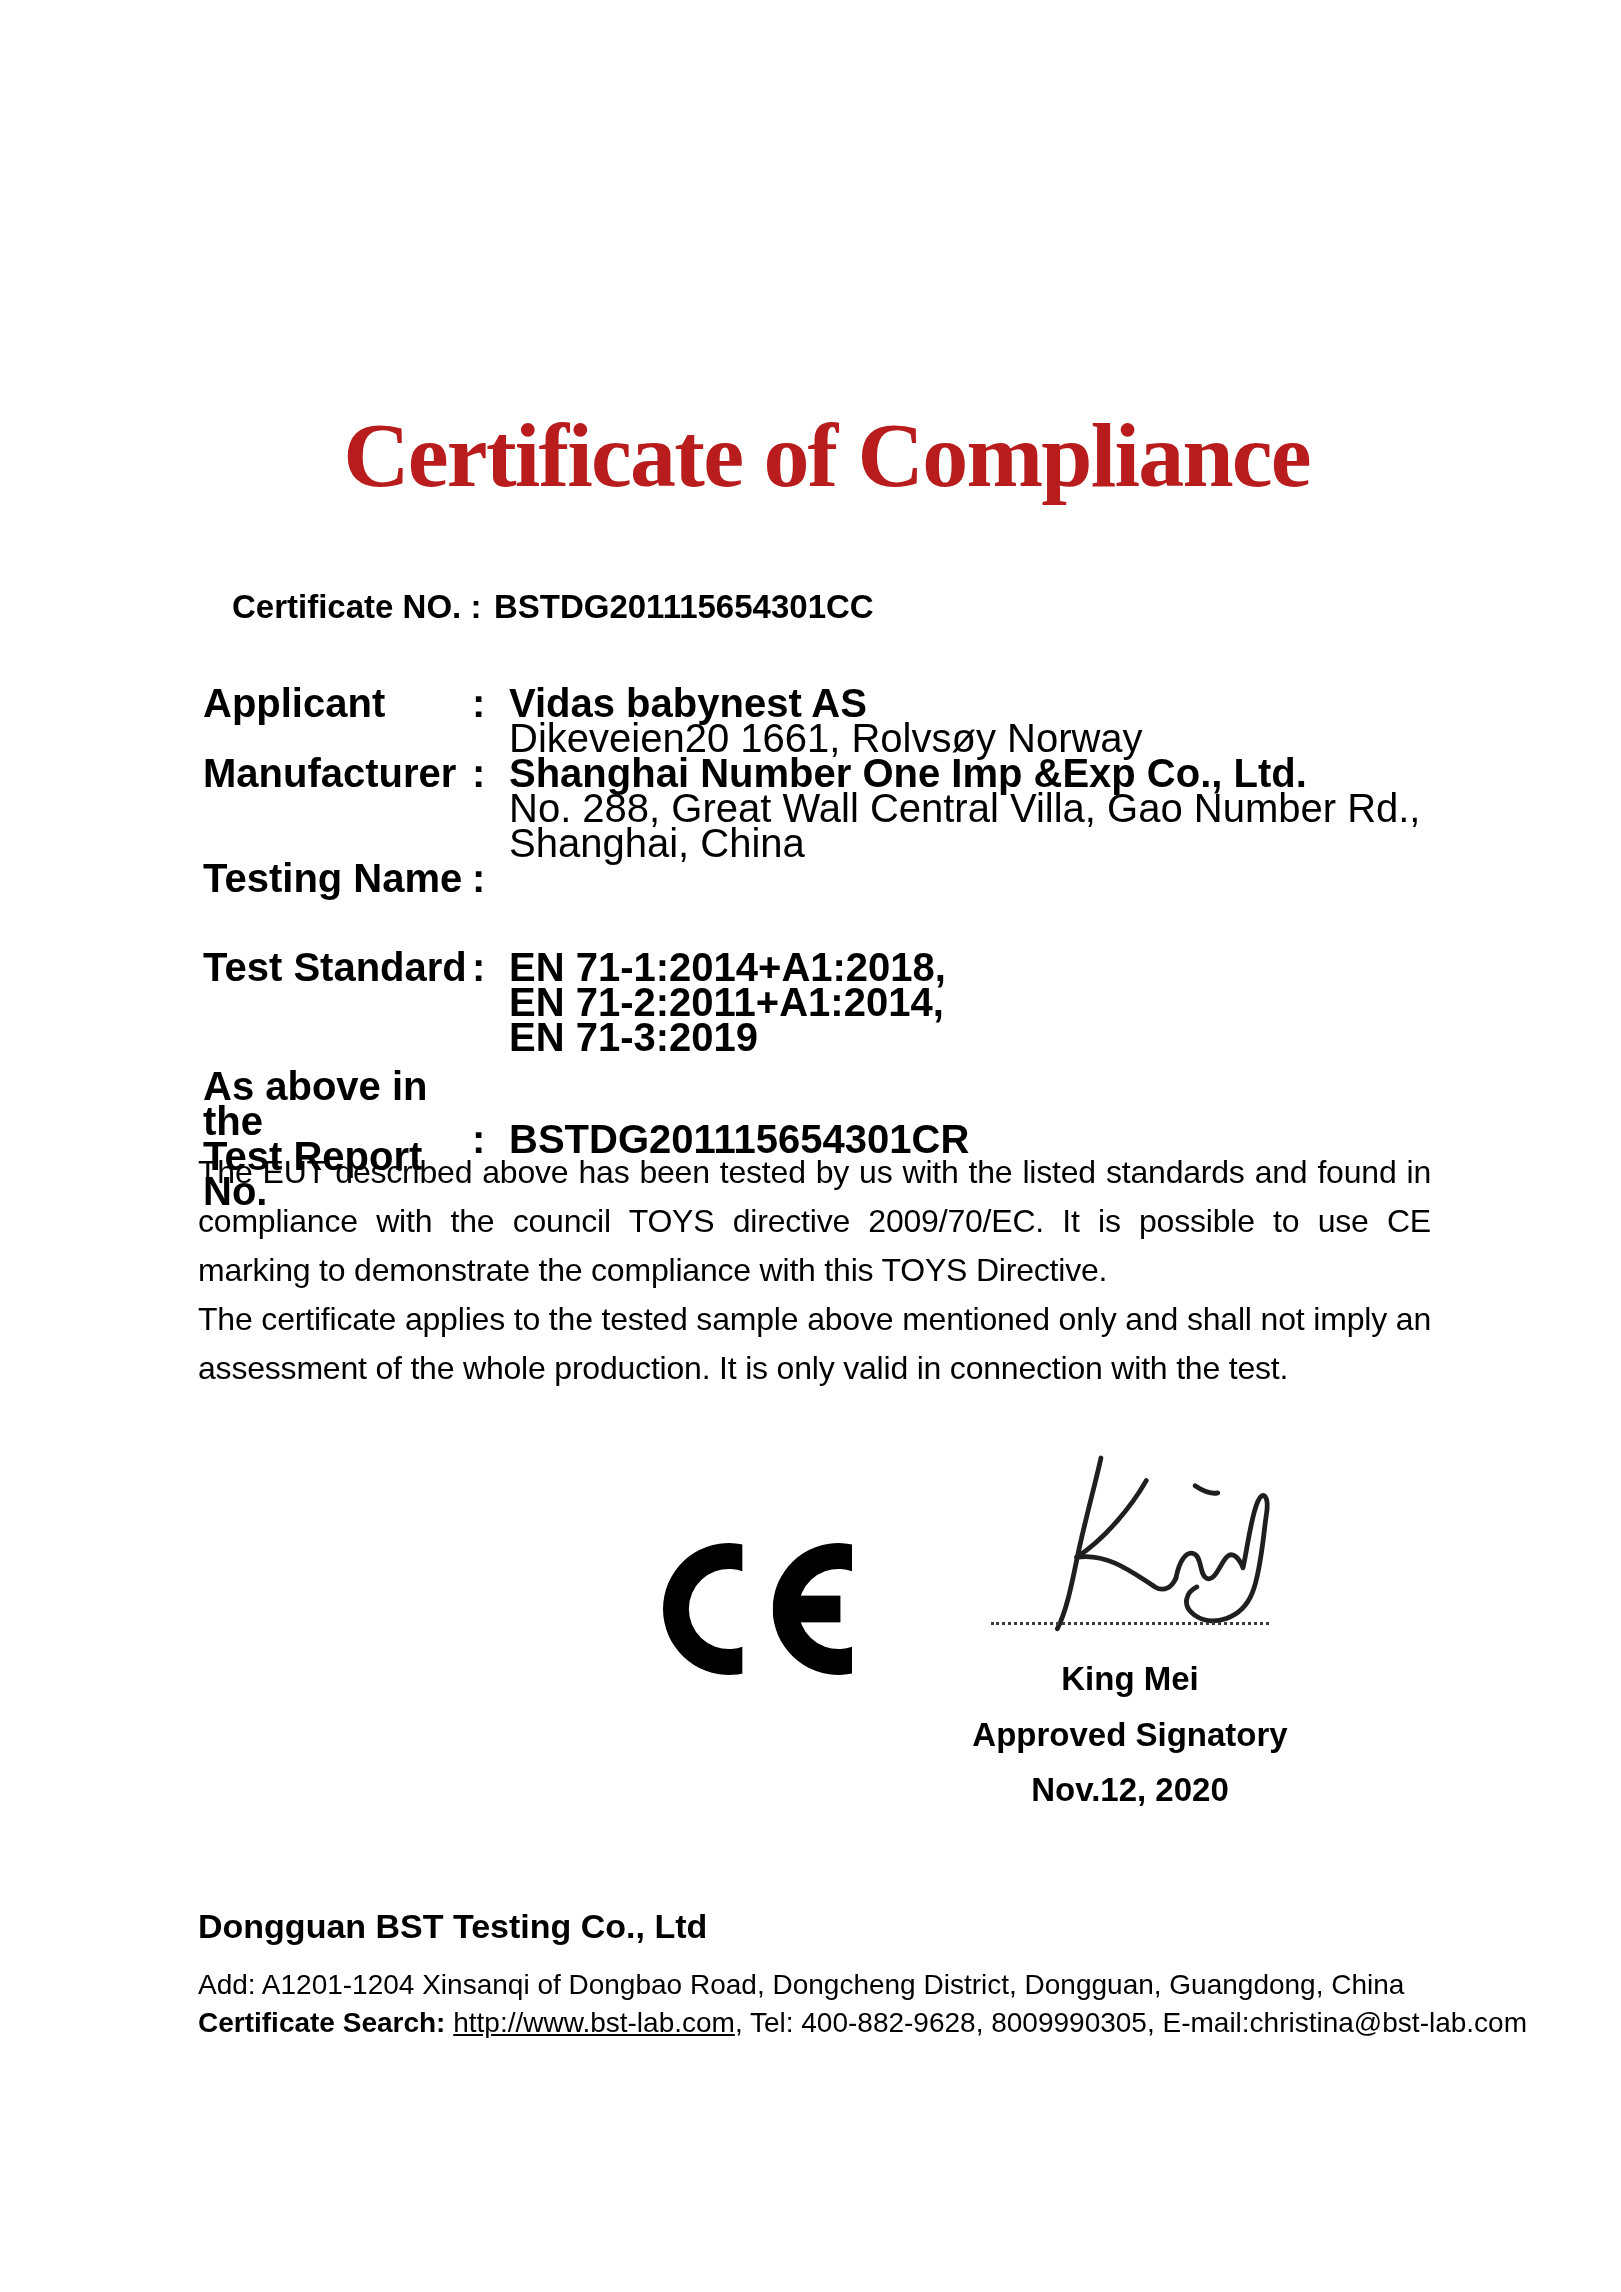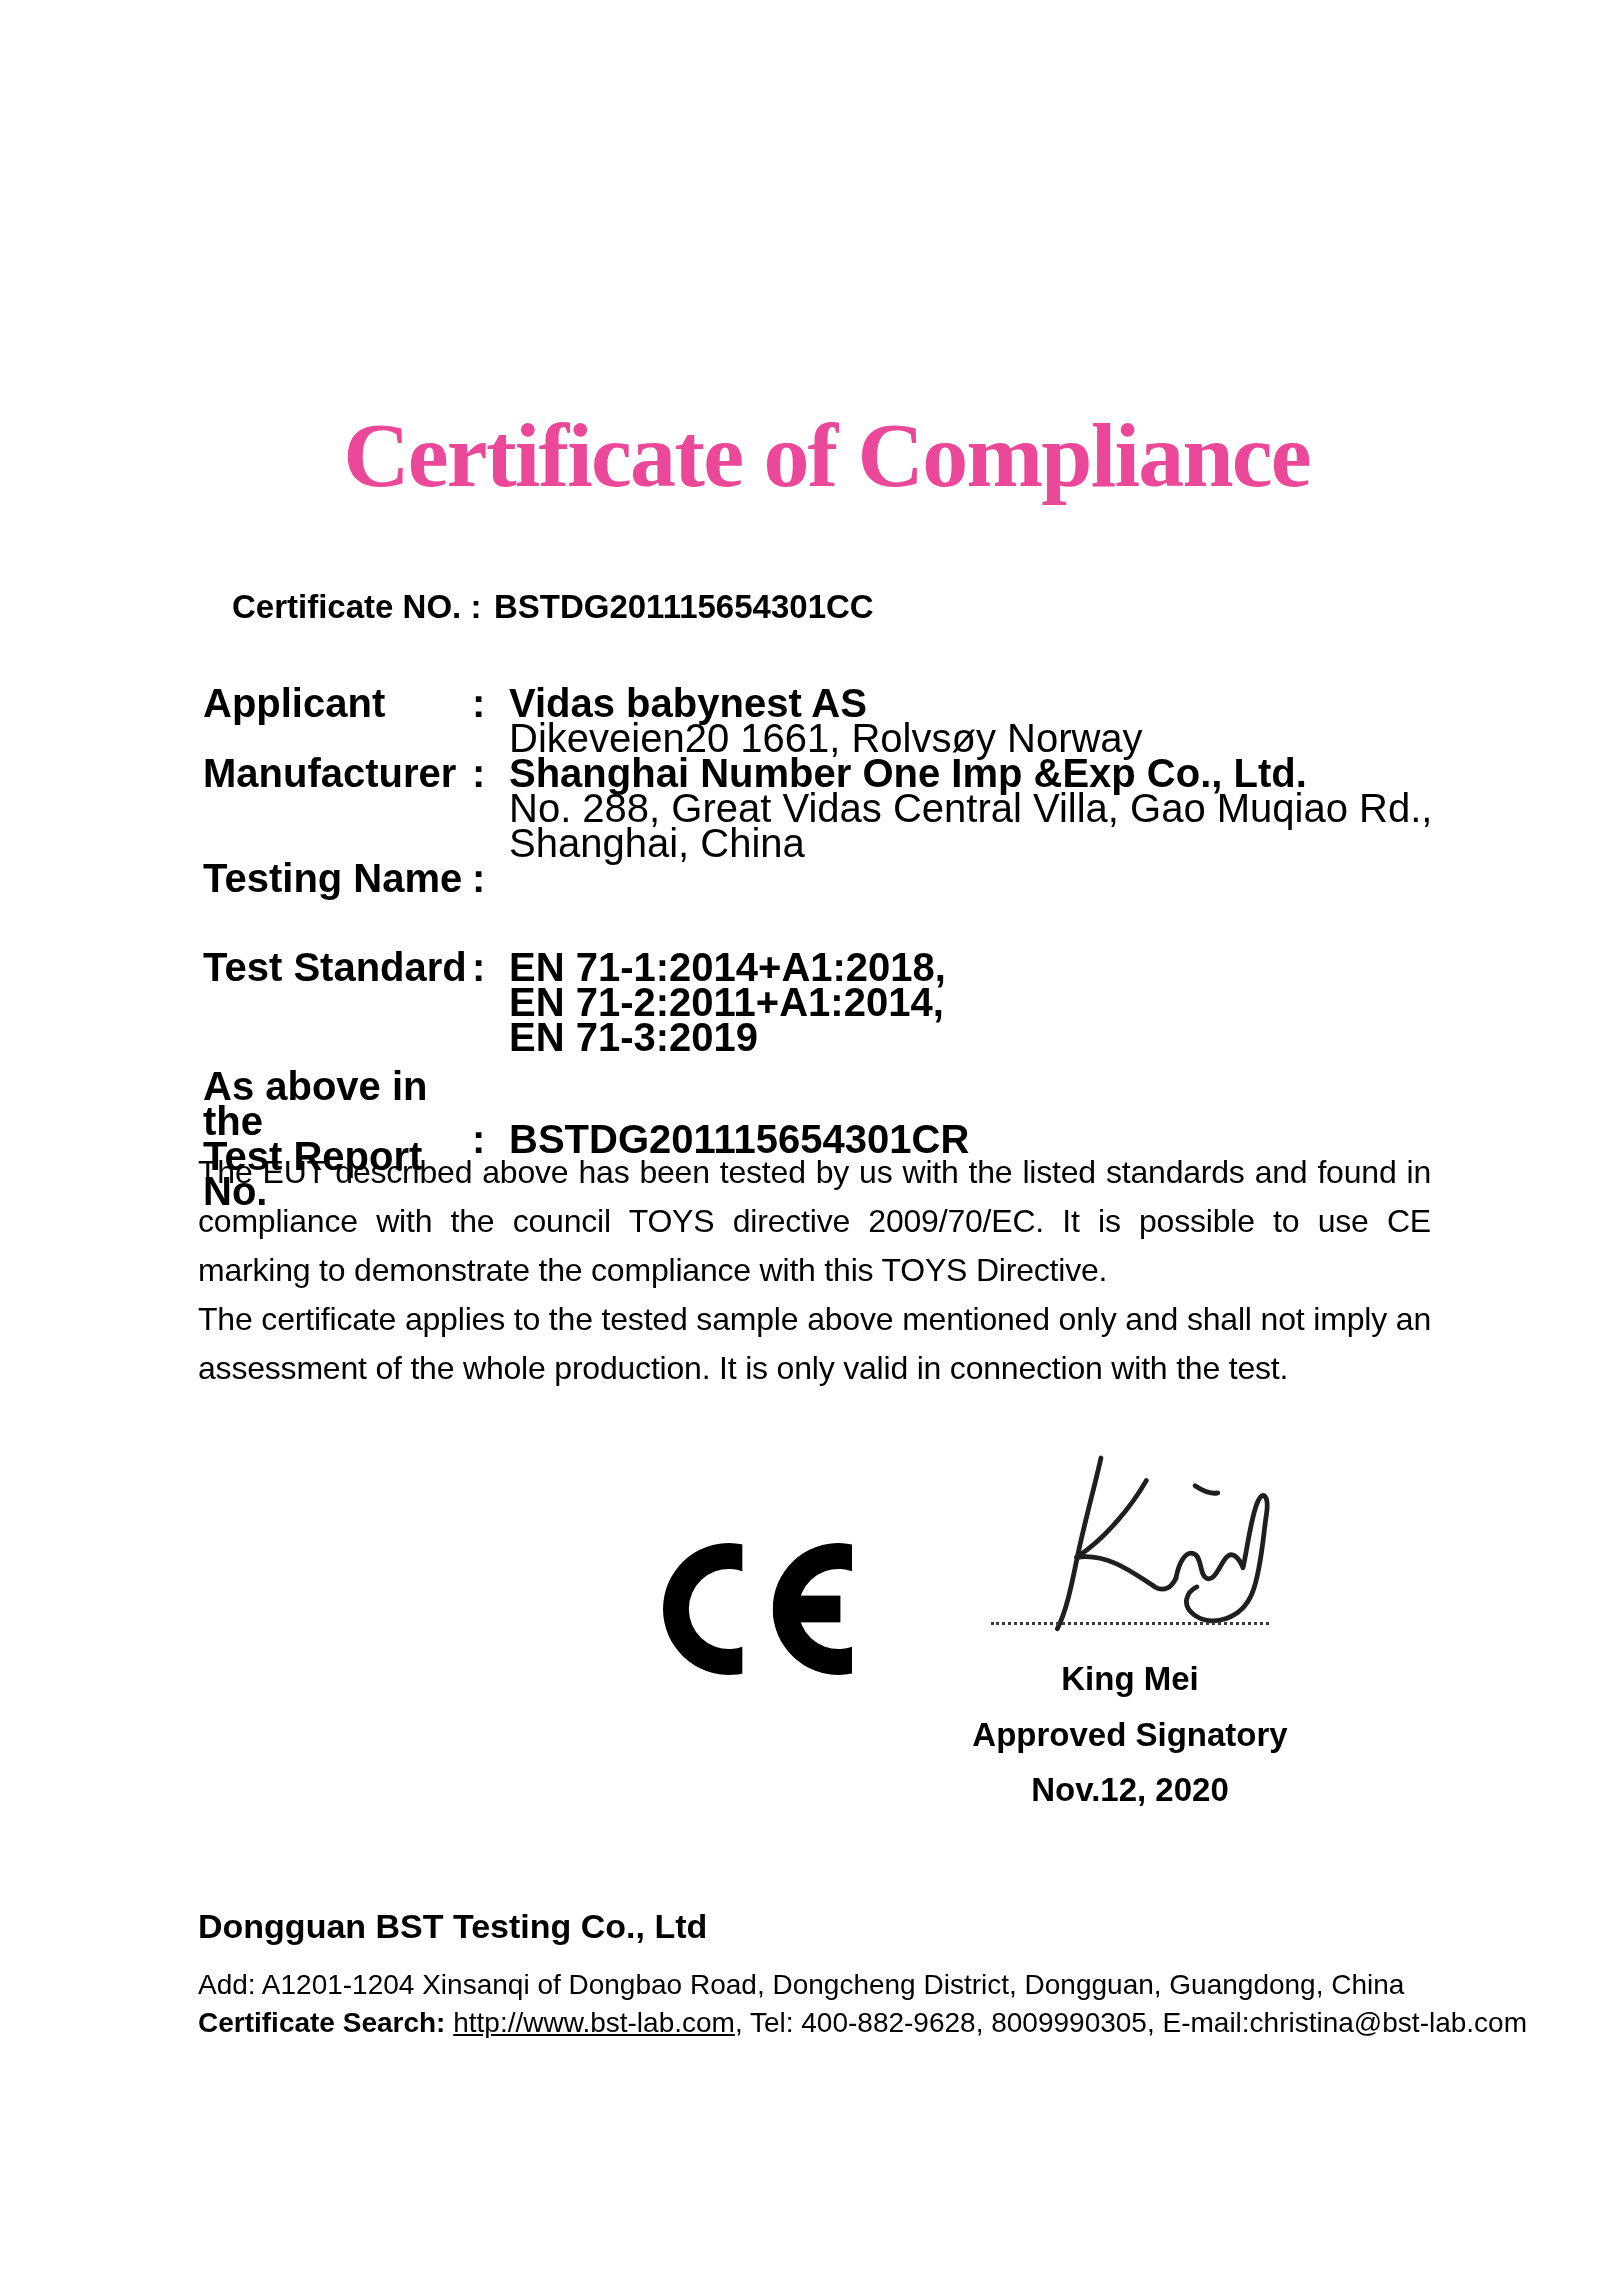--- a/index.html
+++ b/index.html
@@ -81,21 +81,21 @@
     font-size:28px;white-space:nowrap;
   }
   .footer-search .search-label{font-weight:bold;}
   .footer-search .search-url{text-decoration:underline;}
 </style>
 </head>
 <body>
 
 <div class="page">
 
-  <div class="doc-title" style="color: #ec4899; margin-left: 31px;">Certificate of Compliance</div>
+  <div class="doc-title" style="color: #b91c1c; margin-left: 31px;">Certificate of Compliance</div>
 
   <div class="cert-no">
     <span>Certificate NO. :</span><span class="gap"></span><span>BSTDG201115654301CC</span>
   </div>
 
   <div class="fields">
 
     <div class="frow">
       <div class="label">Applicant</div>
       <div class="colon">:</div>
@@ -103,21 +103,21 @@
         <div class="val-strong">Vidas babynest AS</div>
         <div class="val-reg">Dikeveien20 1661, Rolvsøy Norway</div>
       </div>
     </div>
 
     <div class="frow">
       <div class="label">Manufacturer</div>
       <div class="colon">:</div>
       <div>
         <div class="val-strong">Shanghai Number One Imp &amp;Exp Co., Ltd.</div>
-        <div class="val-reg">No. 288, Great Vidas Central Villa, Gao Muqiao Rd., Shanghai, China</div>
+        <div class="val-reg">No. 288, Great Wall Central Villa, Gao Number Rd., Shanghai, China</div>
       </div>
     </div>
 
     <div class="frow">
       <div class="label">Testing Name</div>
       <div class="colon">:</div>
     </div>
 
     <div class="frow gap-lg">
       <div class="label">Test Standard</div>

